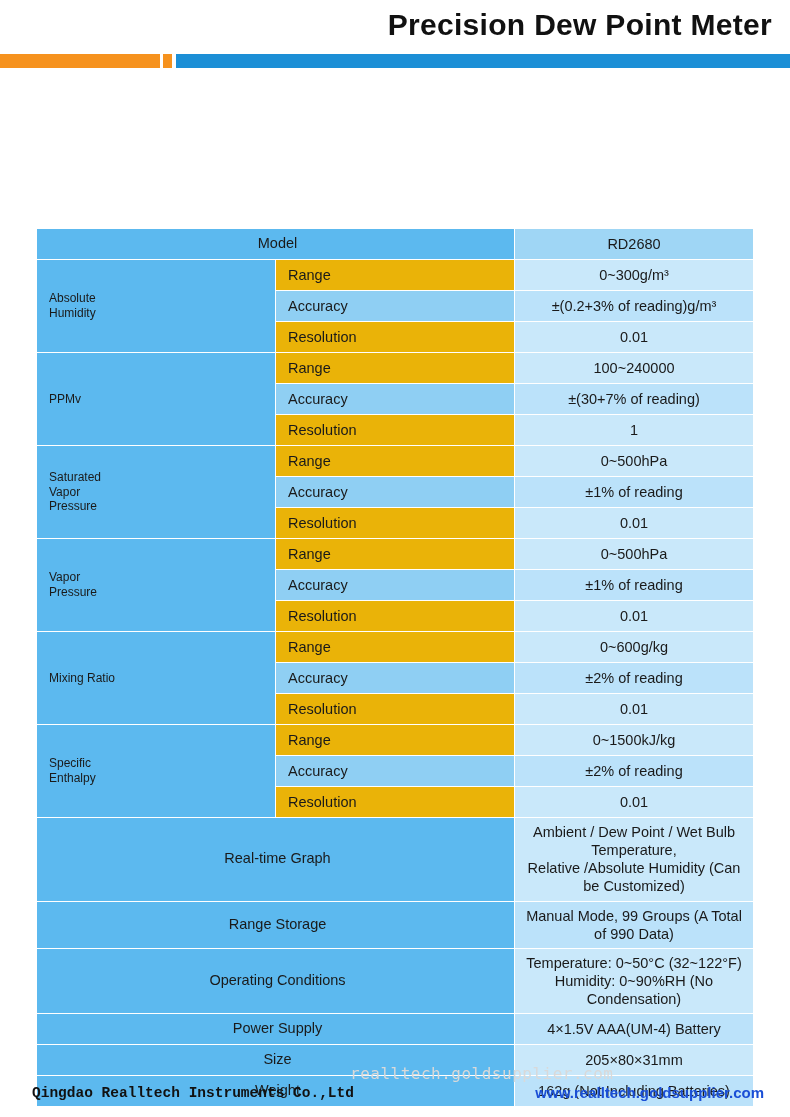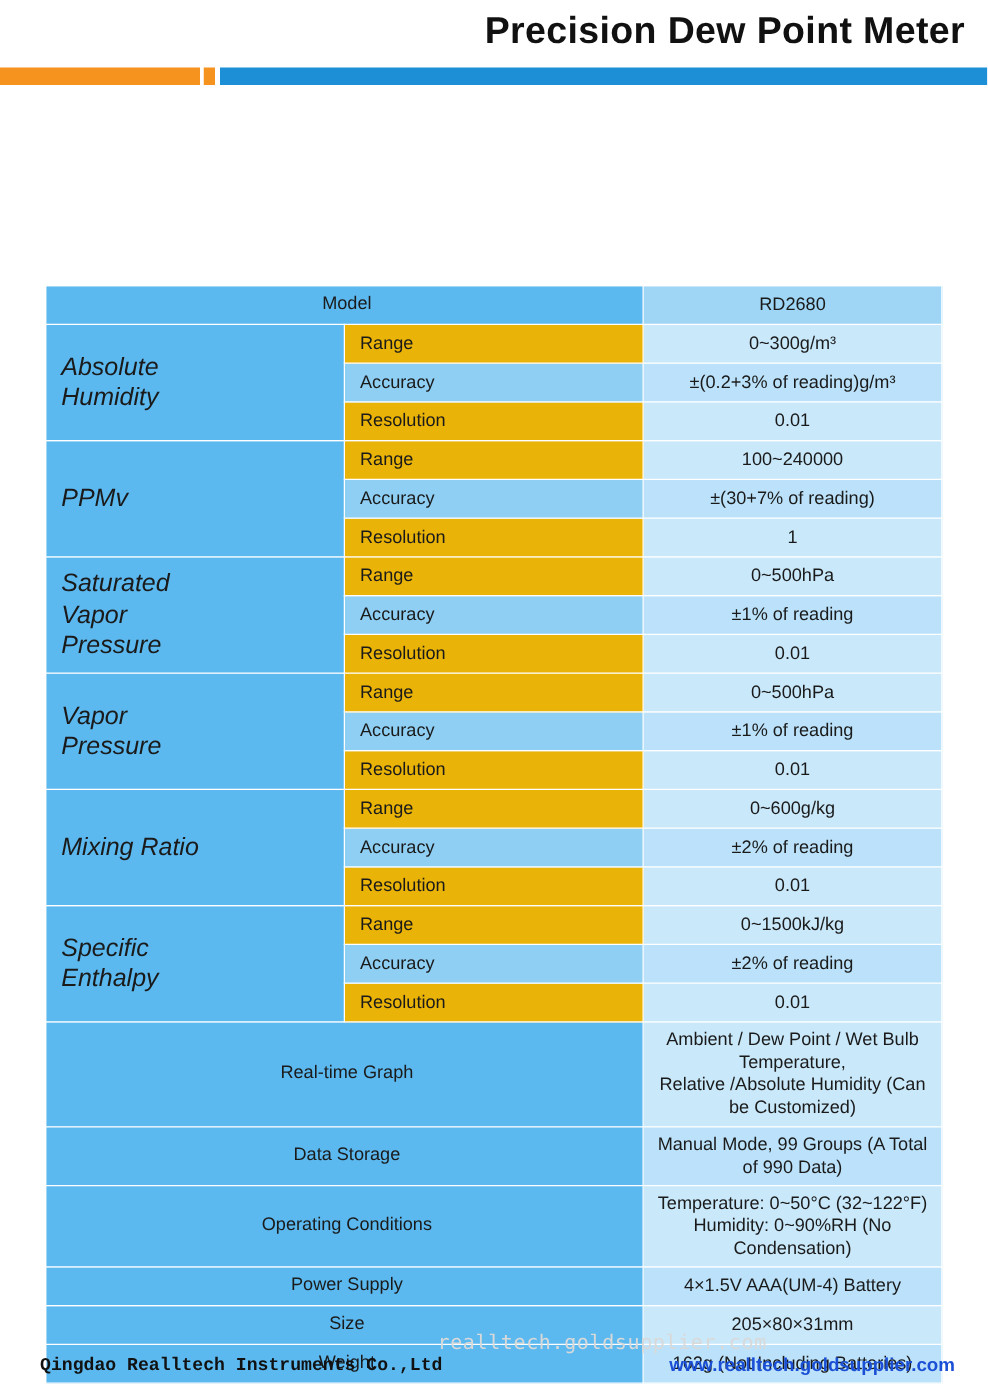--- a/index.html
+++ b/index.html
@@ -64,26 +64,25 @@
     border: 1px solid #ffffff;
     font-size: 14.5px;
     color: #1a1a1a;
     padding: 5px 8px;
     height: 31px;
     vertical-align: middle;
   }
   td.cat {
     background: #5CB9EF;
     color: #1a1a1a;
-    font-size: 20px;
+    font-size: 12px;
     text-align: left;
     padding-left: 12px;
     width: 125px;
     line-height: 1.22;
-    font-style: italic;
   }
   td.cat-wide {
     background: #5CB9EF;
     text-align: center;
     padding-left: 12px;
     line-height: 1.22;
   }
   td.sub {
     background: #eab308;
     text-align: left;
@@ -248,21 +247,21 @@
         <td class="sub">Resolution</td>
         <td class="val">0.01</td>
       </tr>
 
       <tr>
         <td class="cat-wide" colspan="2">Real-time Graph</td>
         <td class="val" style="white-space:pre-line;">Ambient / Dew Point / Wet Bulb Temperature,
 Relative /Absolute Humidity (Can be Customized)</td>
       </tr>
       <tr class="alt">
-        <td class="cat-wide" colspan="2">Data Storage</td>
+        <td class="cat-wide" colspan="2">Range Storage</td>
         <td class="val">Manual Mode, 99 Groups (A Total of 990 Data)</td>
       </tr>
       <tr>
         <td class="cat-wide" colspan="2">Operating Conditions</td>
         <td class="val" style="white-space:pre-line;">Temperature: 0~50°C (32~122°F)
 Humidity: 0~90%RH (No Condensation)</td>
       </tr>
       <tr class="alt">
         <td class="cat-wide" colspan="2">Power Supply</td>
         <td class="val">4×1.5V AAA(UM-4) Battery</td>

